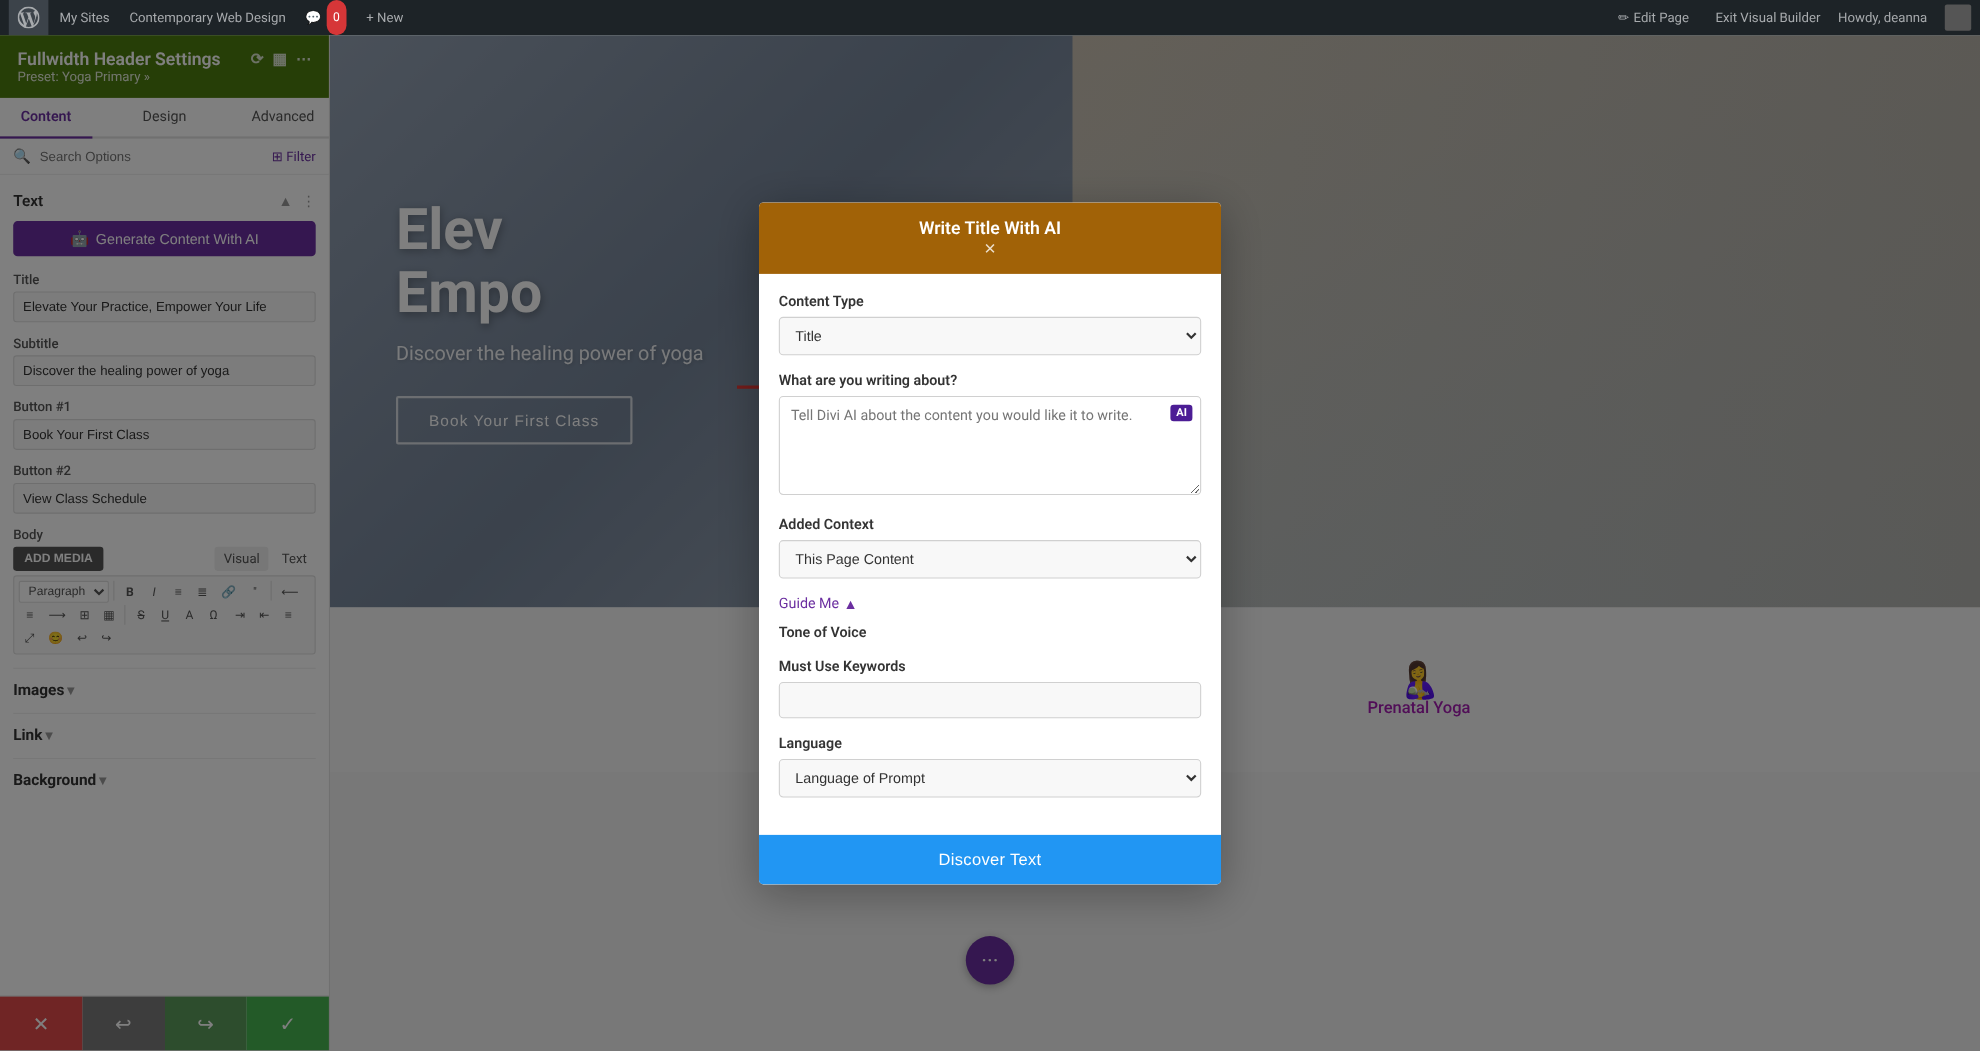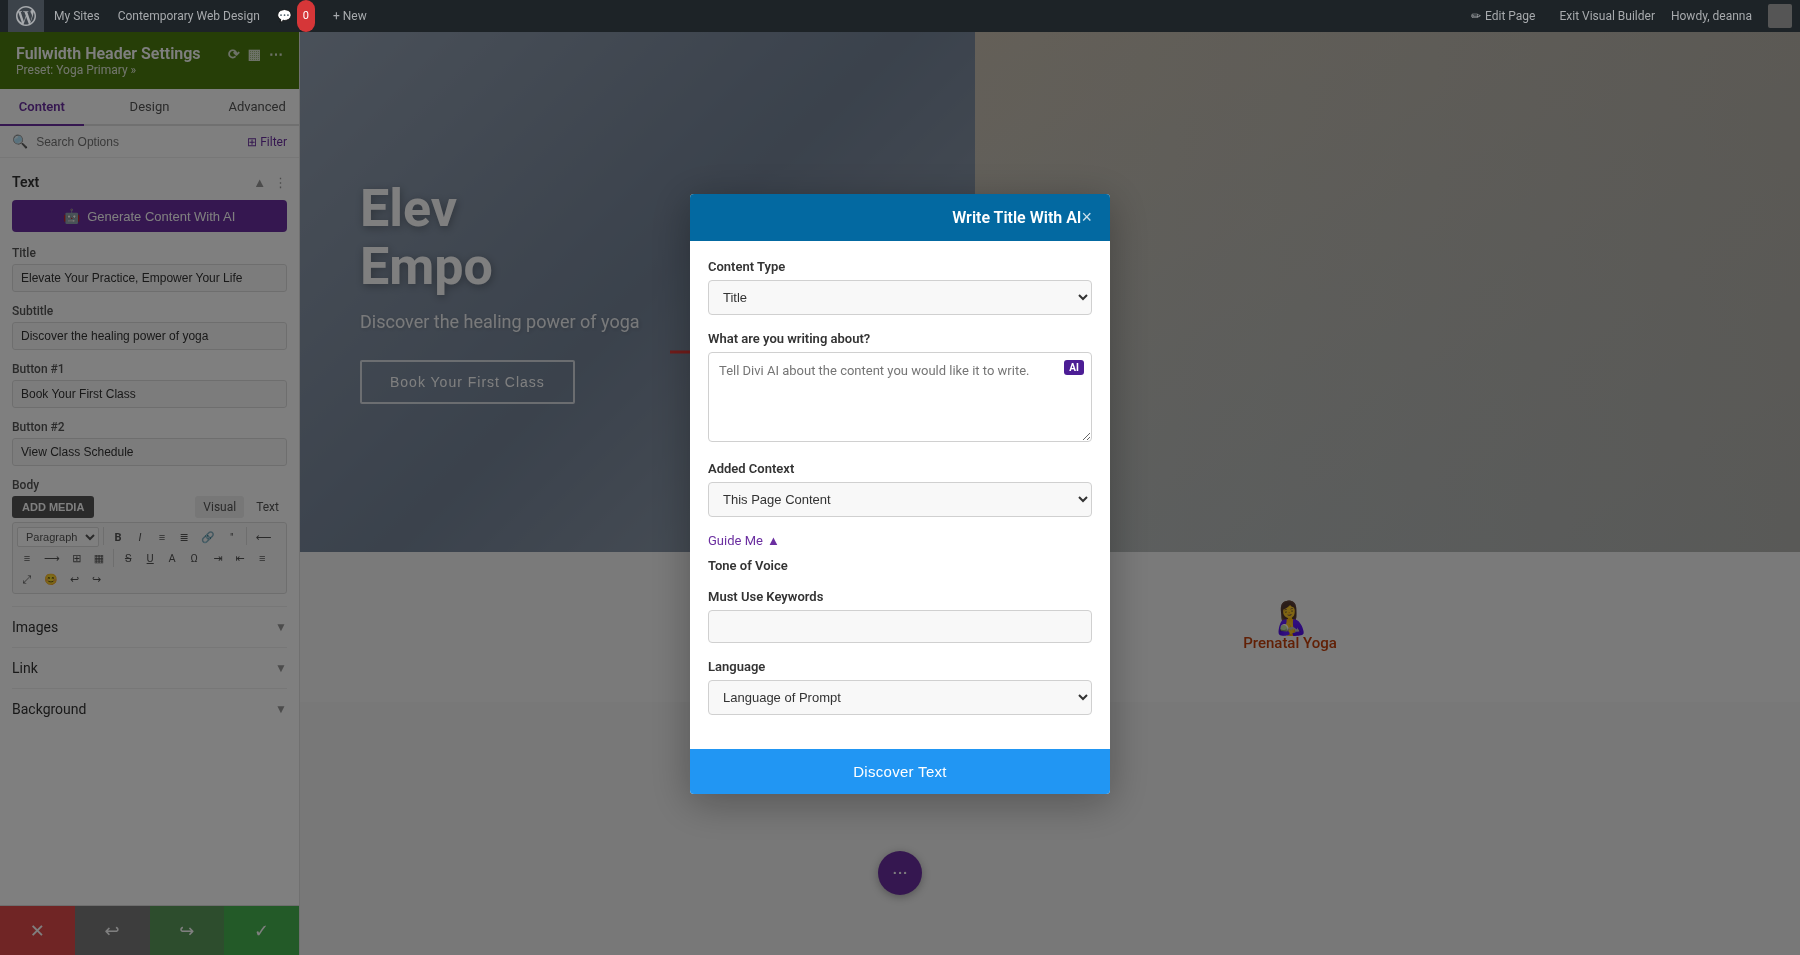--- a/index.html
+++ b/index.html
@@ -206,25 +206,24 @@
       color: #555;
     }
     .fmt-sep { width: 1px; height: 18px; background: #ddd; margin: 0 2px; display: inline-block; }
 
     .section-collapsible {
       border-top: 1px solid #eee;
       padding: 12px 0;
     }
     .section-collapsible-header {
       display: flex;
-      justify-content: space-between;
       align-items: center;
       cursor: pointer;
       font-size: 14px;
-      font-weight: 400;
+      font-weight: 700;
       color: #333;
     }
     .section-collapsible-header .chevron { color: #999; font-size: 12px; }
 
     
     .sidebar-bottom {
       display: flex;
       height: 50px;
       border-top: 1px solid #ddd;
     }
@@ -339,21 +338,21 @@
       padding: 30px 0;
       display: flex;
       justify-content: center;
       gap: 40px;
     }
     .yoga-card {
       text-align: center;
       padding: 20px;
       min-width: 200px;
     }
-    .yoga-name { font-size: 15px; color: #c2410c; font-weight: 500; }
+    .yoga-name { font-size: 15px; color: #a21caf; font-weight: 500; }
 
     
     .fab {
       position: fixed;
       bottom: 60px;
       right: 50%;
       transform: translateX(50%);
       width: 44px;
       height: 44px;
       background: #6b2fa0;
@@ -384,26 +383,27 @@
     .modal {
       background: white;
       width: 420px;
       border-radius: 4px;
       overflow: hidden;
       box-shadow: 0 8px 40px rgba(0,0,0,0.3);
       max-height: 80vh;
       overflow-y: auto;
     }
     .modal-header {
-      background: #0369a1;
+      background: #a16207;
       color: white;
       padding: 14px 18px;
       display: flex;
       align-items: center;
-      justify-content: flex-end;
+      justify-content: flex-start;
+      flex-direction: column;
     }
     .modal-header-title { font-size: 16px; font-weight: 600; }
     .modal-close {
       cursor: pointer;
       font-size: 18px;
       opacity: 0.8;
       background: none;
       border: none;
       color: white;
       line-height: 1;

